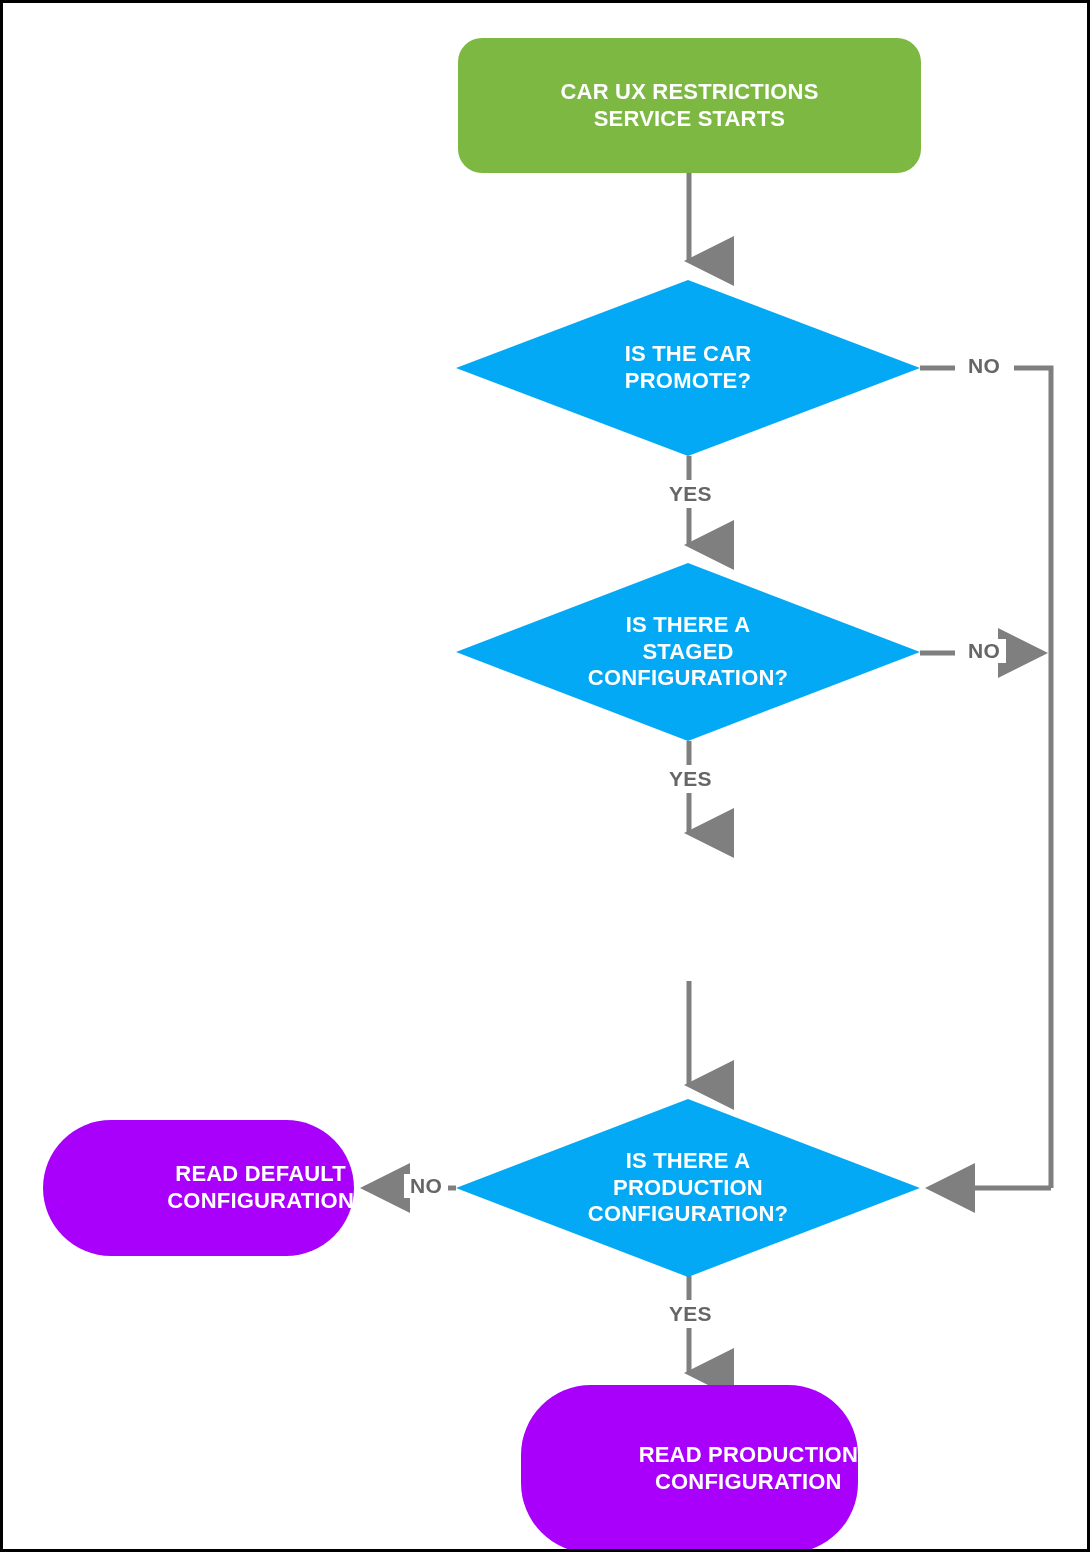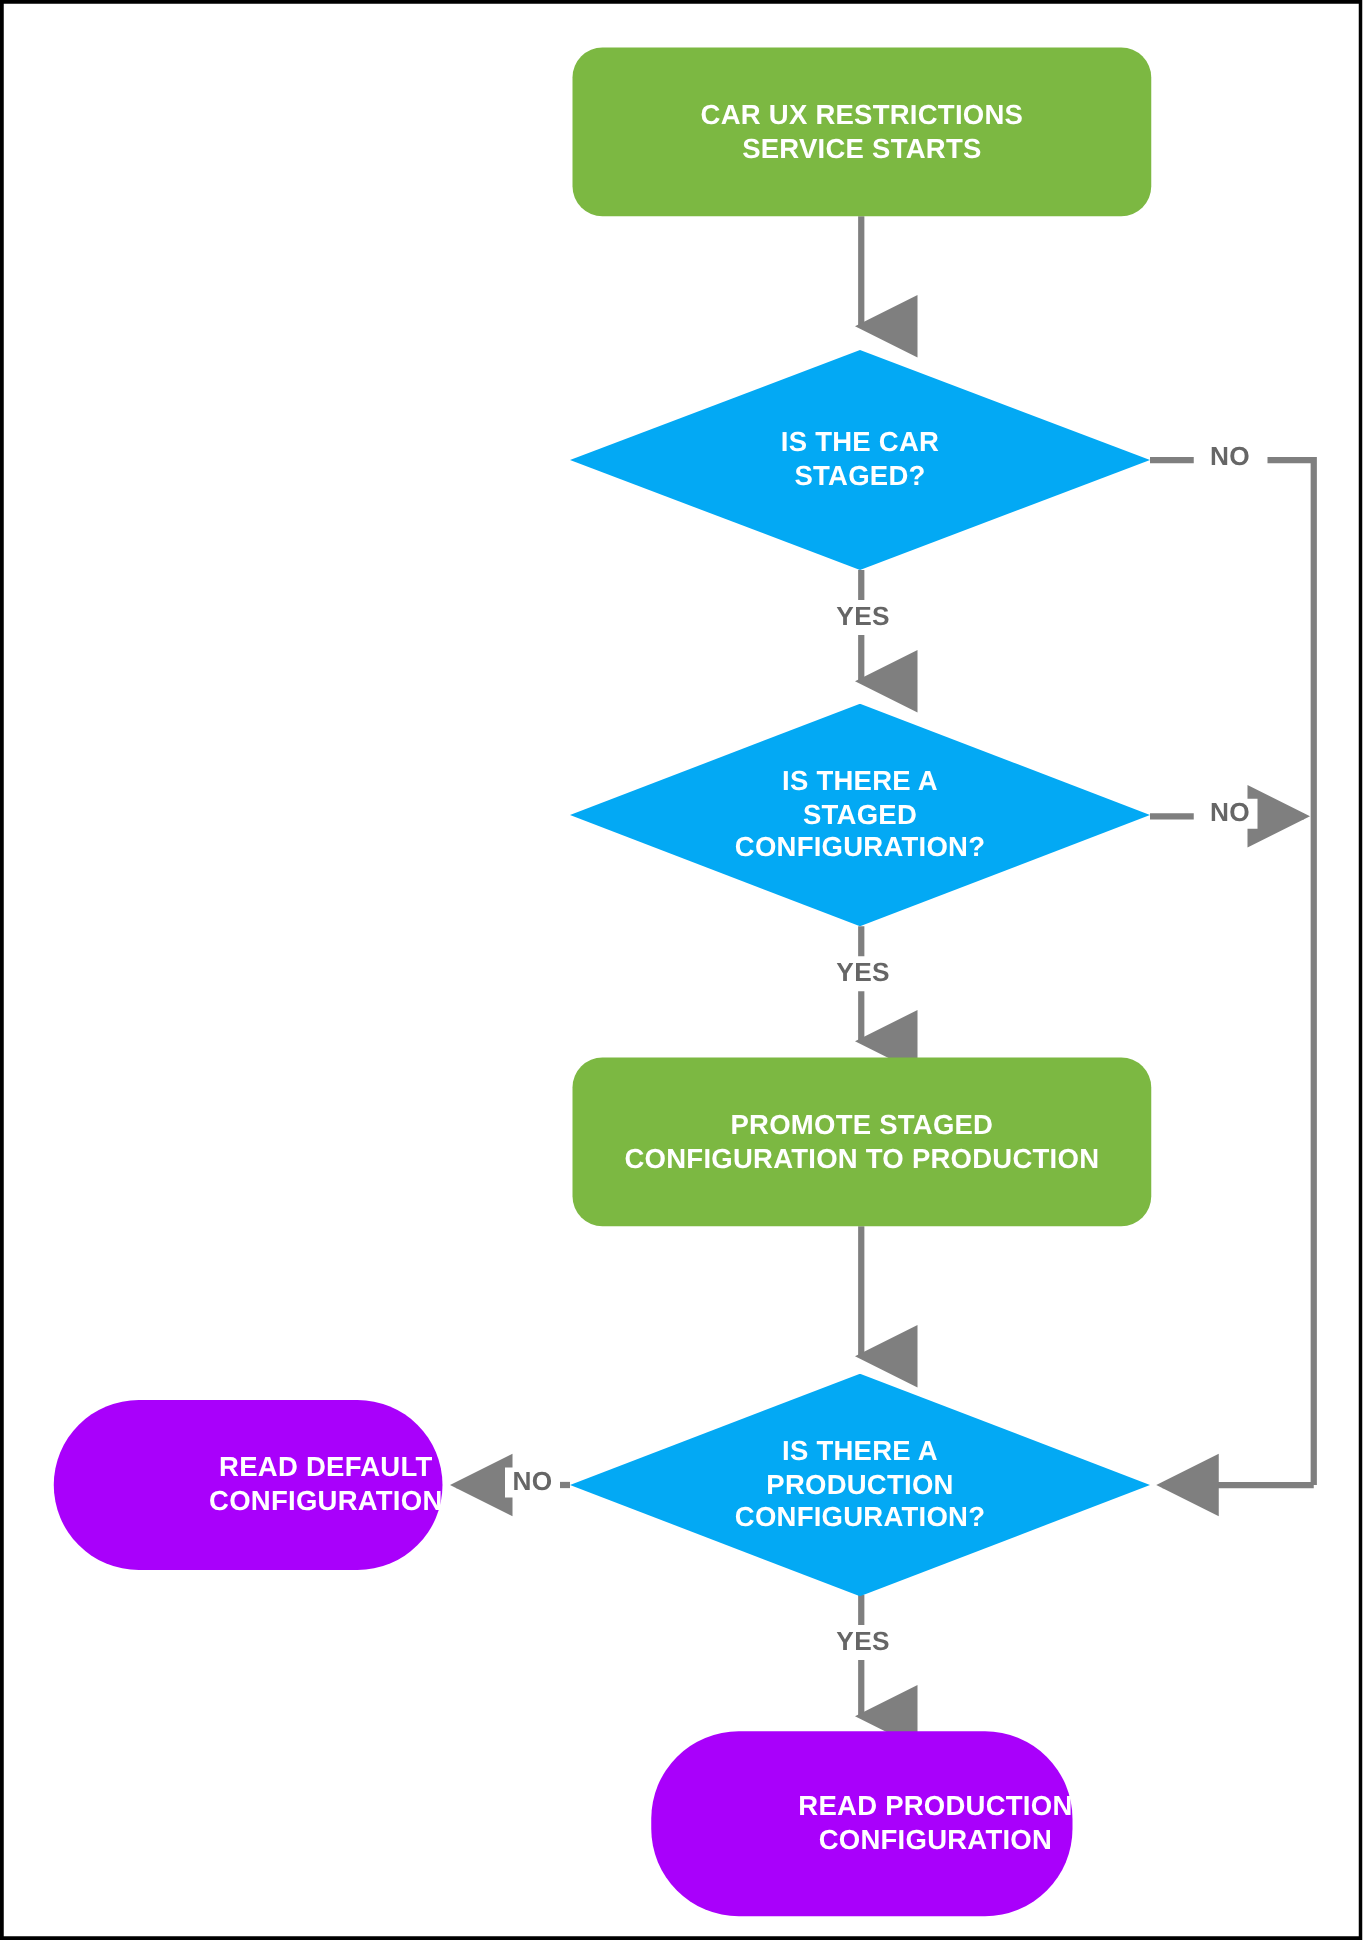--- a/index.html
+++ b/index.html
@@ -140,48 +140,44 @@
   </svg>
 
   <div class="node process" style="left:455px; top:35px; width:463px; height:135px; background:#7CB842;">
     <span class="node-label">CAR UX RESTRICTIONS
 SERVICE STARTS</span>
   </div>
 
   <div class="decision-wrap" style="left:453px; top:277px; width:464px; height:176px;">
     <div class="decision-shape" style="background:#03A9F4;"></div>
     <span class="decision-text">IS THE CAR
-STAGED?</span>
+PROMOTE?</span>
   </div>
 
   <div class="decision-wrap" style="left:453px; top:560px; width:464px; height:178px;">
     <div class="decision-shape" style="background:#03A9F4;"></div>
     <span class="decision-text">IS THERE A
 STAGED
 CONFIGURATION?</span>
   </div>
 
-  <div class="node process" style="left:455px; top:843px; width:463px; height:135px; background:#7CB842;">
-    <span class="node-label">PROMOTE STAGED
-CONFIGURATION TO PRODUCTION</span>
-  </div>
 
   <div class="decision-wrap" style="left:453px; top:1096px; width:464px; height:178px;">
     <div class="decision-shape" style="background:#03A9F4;"></div>
     <span class="decision-text">IS THERE A
 PRODUCTION
 CONFIGURATION?</span>
   </div>
 
   <div class="node terminator" style="left:40px; top:1117px; width:311px; height:136px; background:#A900FB;">
     <span class="node-label">READ DEFAULT
 CONFIGURATION</span>
   </div>
 
-  <div class="node terminator" style="left:518px; top:1382px; width:337px; height:148px; background:#A900FB;">
+  <div class="node terminator" style="left:518px; top:1382px; width:337px; height:168px; background:#A900FB;">
     <span class="node-label">READ PRODUCTION
 CONFIGURATION</span>
   </div>
 
   <div class="edge-label" style="left:660px; top:479px;">YES</div>
 
   <div class="edge-label" style="left:959px; top:351px;">NO</div>
 
   <div class="edge-label" style="left:660px; top:764px;">YES</div>
 

